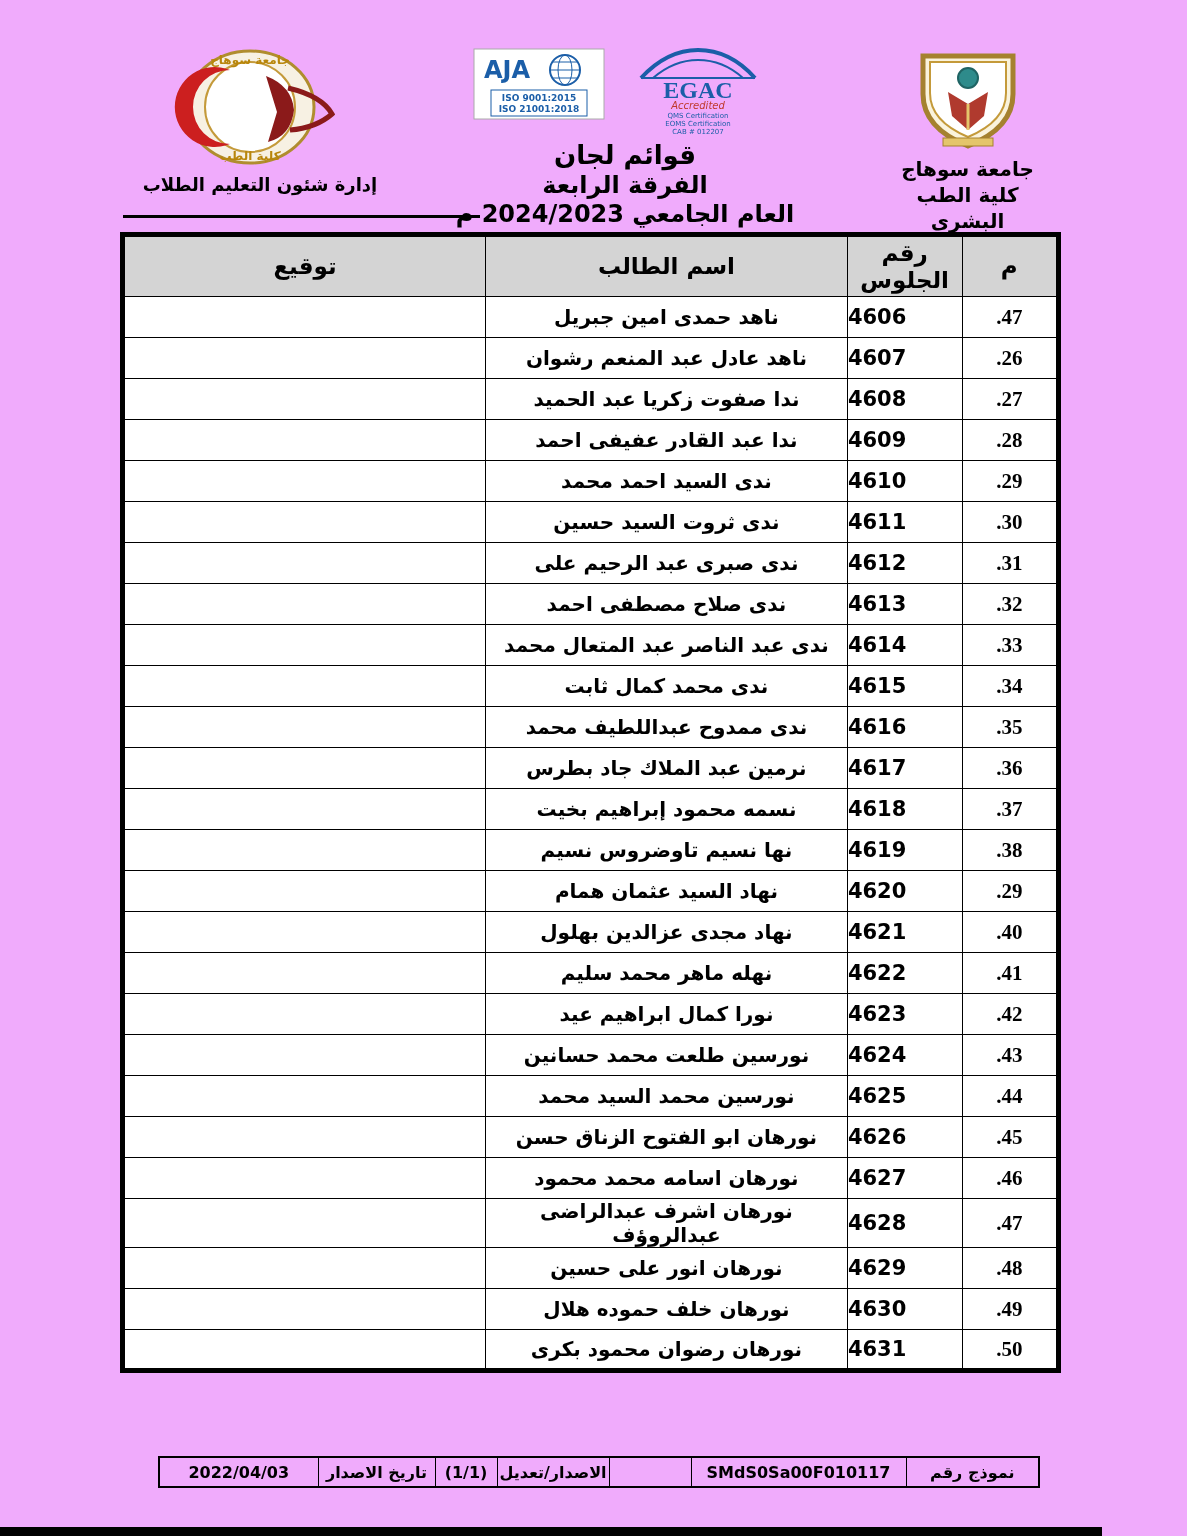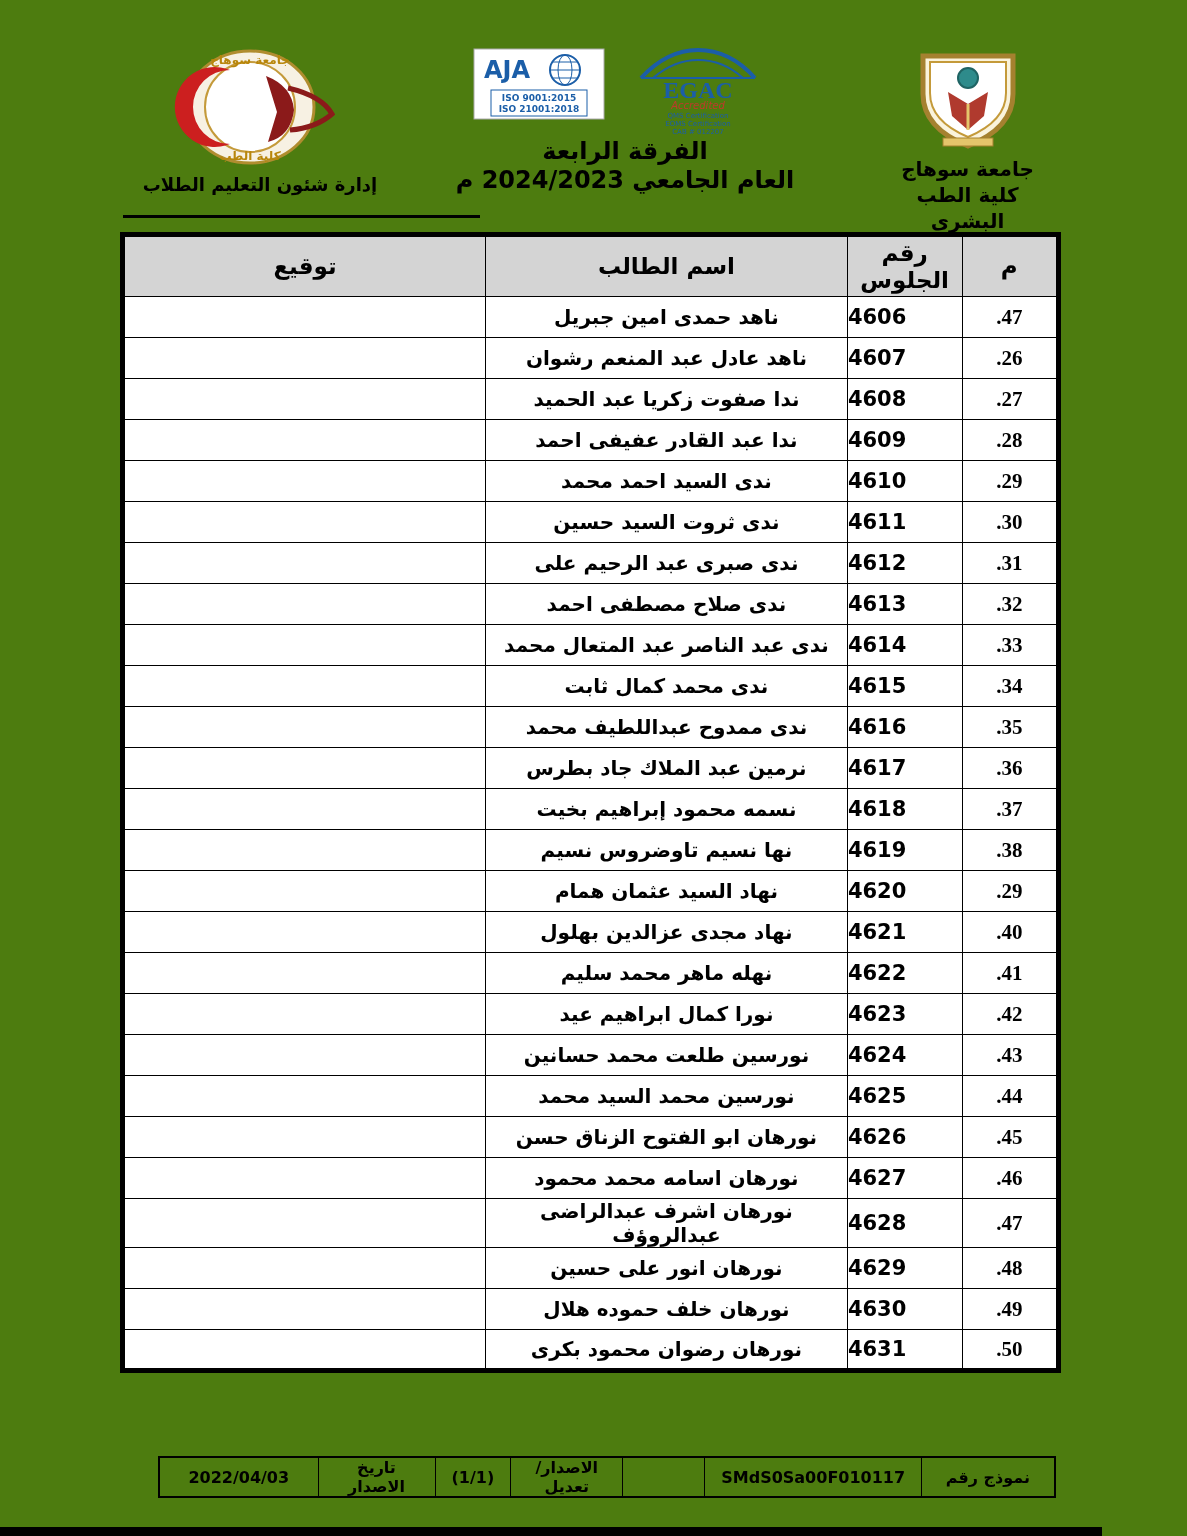--- a/index.html
+++ b/index.html
@@ -1,18 +1,18 @@
 <!DOCTYPE html>
 <html lang="ar"><head>
 <meta charset="utf-8">
 <style>
   * { margin:0; padding:0; box-sizing:border-box; }
   html,body { background:#ffffff; }
   .page {
-    position:relative; width:1187px; height:1536px; background:#4d7c0f;
+    position:relative; width:1187px; height:1536px; background:#f0abfc;
     font-family:"DejaVu Sans", sans-serif; color:#000; overflow:hidden; direction:rtl;
   }
 
   
   .left-block { position:absolute; left:125px; top:48px; width:270px; text-align:center; }
   .faculty-seal { display:block; margin:0 auto; }
   .admin-caption { margin-top:8px; font-size:18px; font-weight:bold; }
   .caption-underline { position:absolute; left:123px; top:215px; width:357px; height:3px; background:#000; }
 
   .center-block { position:absolute; left:455px; top:48px; width:340px; text-align:center; }
@@ -30,21 +30,21 @@
   table.students th, table.students td { border:1px solid #000; overflow:hidden; }
   table.students thead th { background:#d4d4d4; height:62px; font-size:23px; font-weight:bold; text-align:center; vertical-align:middle; line-height:1.15; }
   table.students td { height:41px; vertical-align:middle; background:#fff; }
   td.c-index { text-align:center; font-family:"Liberation Serif", serif; font-weight:bold; font-size:21px; direction:rtl; }
   td.c-seat  { text-align:left; font-weight:bold; font-size:21px; }
   td.c-name  { text-align:center; font-weight:bold; font-size:20px; }
   td.c-sign  { background:#fff; }
 
   
   table.footer { position:absolute; left:158px; top:1456px; border-collapse:collapse; table-layout:fixed; direction:rtl; border:2px solid #000; }
-  table.footer td { border:1px solid #000; height:30px; text-align:center; vertical-align:middle; font-weight:bold; font-size:16px; padding:0 16px; }
+  table.footer td { border:1px solid #000; height:30px; text-align:center; vertical-align:middle; font-weight:bold; font-size:16px; padding:0 0; }
   td.f-code { direction:ltr; font-size:17px;margin-left:36px; }
 
   .bottom-bar { position:absolute; left:0; top:1527px; width:1102px; height:9px; background:#000; }
 </style>
 </head>
 <body>
 
 <div class="page">
 
   <div class="left-block">
@@ -81,20 +81,21 @@
           <ellipse cx="92" cy="22" rx="7" ry="15" fill="none" stroke="#1b5ea8" stroke-width="1"></ellipse>
           <line x1="77" y1="22" x2="107" y2="22" stroke="#1b5ea8" stroke-width="1"></line>
           <line x1="79" y1="14" x2="105" y2="14" stroke="#1b5ea8" stroke-width="1"></line>
           <line x1="79" y1="30" x2="105" y2="30" stroke="#1b5ea8" stroke-width="1"></line>
         </g>
         <rect x="18" y="42" width="96" height="26" fill="none" stroke="#1b5ea8" stroke-width="1"></rect>
         <text x="66" y="53" text-anchor="middle" font-size="9" font-weight="bold" fill="#1b5ea8">ISO 9001:2015</text>
         <text x="66" y="64" text-anchor="middle" font-size="9" font-weight="bold" fill="#1b5ea8">ISO 21001:2018</text>
       </svg>
     </div>
+    <div class="title-1">قوائم لجان</div>
     <div class="title-2">الفرقة الرابعة</div>
     <div class="title-3">العام الجامعي 2024/2023 م</div>
   </div>
 
   <div class="right-block">
     <svg width="130" height="102" viewBox="0 0 130 102">
       <path d="M20 6 h90 v38 q0 34 -45 52 q-45 -18 -45 -52 z" fill="#faf3dc" stroke="#a5812f" stroke-width="5"></path>
       <path d="M27 12 h76 v31 q0 28 -38 44 q-38 -16 -38 -44 z" fill="#ffffff" stroke="#c49a3a" stroke-width="2"></path>
       <circle cx="65" cy="28" r="10" fill="#2e8b8b" stroke="#1f6363" stroke-width="2"></circle>
       <path d="M45 42 L65 54 L85 42 L81 66 L65 80 L49 66 Z" fill="#b03a2e"></path>

